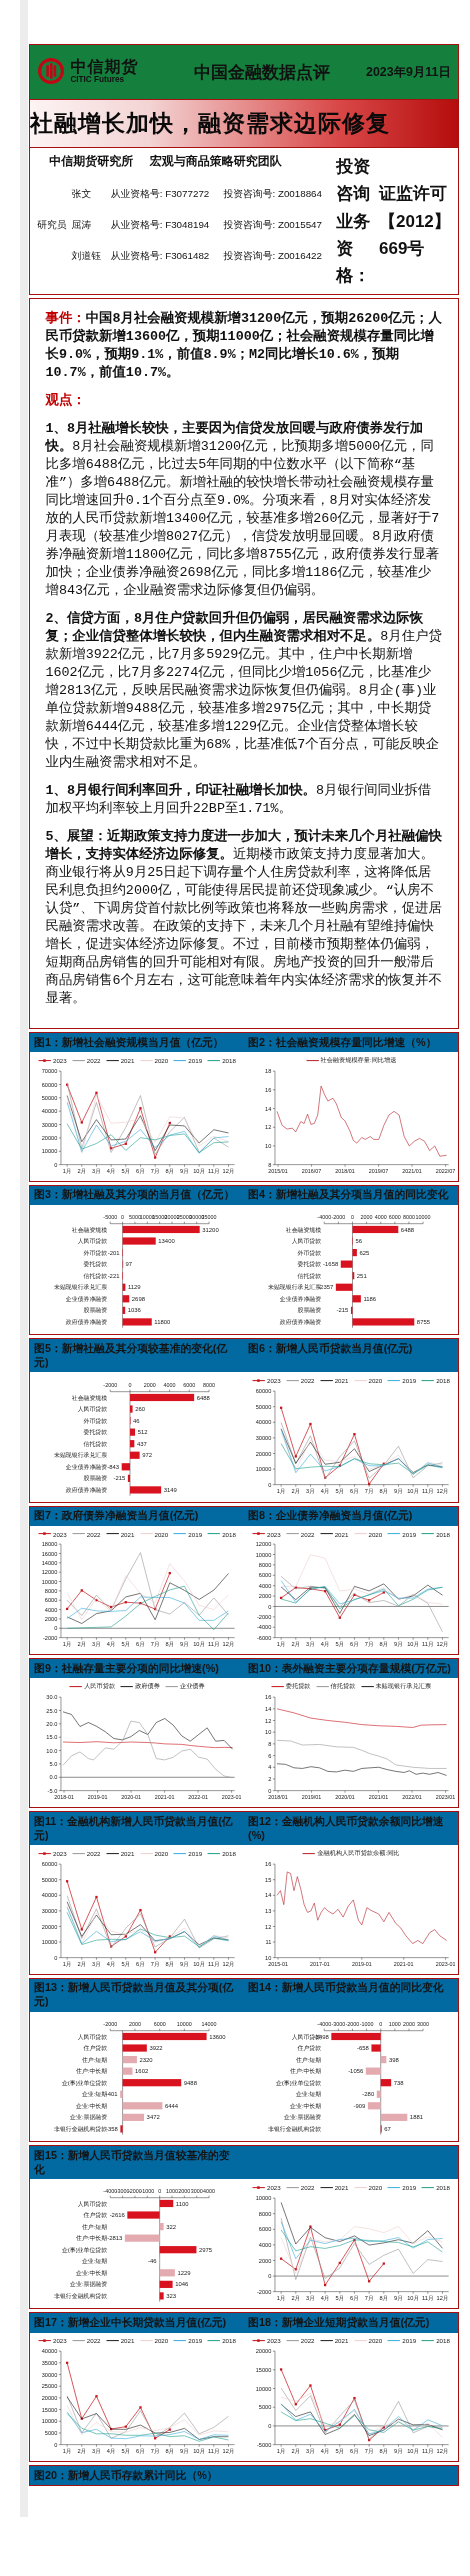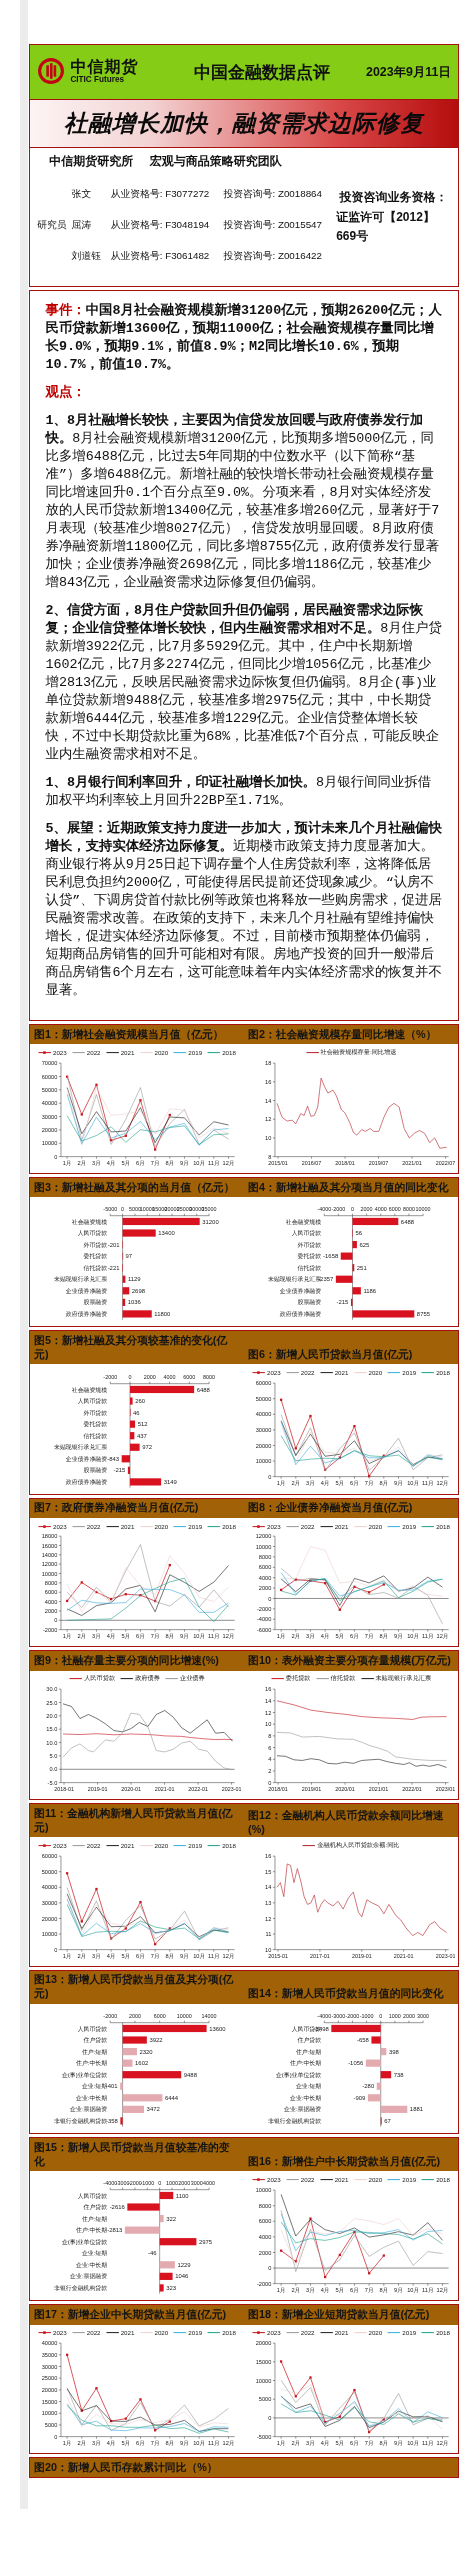--- a/index.html
+++ b/index.html
@@ -1,50 +1,50 @@
 <!DOCTYPE html>
 <html style="font-size:8.2px"><head>
 <meta charset="utf-8">
 <style>
   html,body{margin:0;padding:0;background:#fff;}
   body{width:470px;font-family:"Liberation Sans","DejaVu Sans",sans-serif;color:#111;position:relative;}
   .leftstrip{position:absolute;left:19.6px;top:0;width:8.2px;height:100%;background:#ececec;}
   .content{margin:44px 11.3px 31px 29px;width:430px;box-sizing:border-box;}
-  .box{border:1.5px solid #a80f0f;box-sizing:border-box;background:#84cc16;margin-top:24px;}
+  .box{border:1.5px solid #a80f0f;box-sizing:border-box;background:#15803d;margin-top:24px;}
   
   .hdr{display:flex;align-items:center;padding:4.1px 7.2px;height:56px;}
   .brand{display:flex;align-items:center;width:139px;}
   .brand-txt{margin-left:5.2px;line-height:1.05;}
   .brand-cn{font-size:16px;font-weight:bold;letter-spacing:1px;}
   .brand-en{font-size:8.2px;font-weight:bold;}
   .doc-title{flex:1;text-align:center;font-size:17px;font-weight:bold;}
   .doc-date{width:103px;text-align:right;font-size:12.4px;font-weight:bold;}
   
-  .banner{border:1.5px solid #a80f0f;border-top:none;height:47px;display:flex;align-items:center;justify-content:center;
-    background:linear-gradient(90deg,#fdf4f4 0%,#f3d3d3 28%,#d94848 72%,#b50d0d 100%);font-style:italic;}
+  .banner{border:1.5px solid #a80f0f;border-top:none;height:47px;display:flex;align-items:center;justify-content:flex-start;
+    background:linear-gradient(90deg,#fdf4f4 0%,#f3d3d3 28%,#d94848 72%,#b50d0d 100%);}
   .banner span{font-size:23px;font-weight:bold;color:#0a0a0a;letter-spacing:1px;}
   
   .info{border:1.5px solid #a80f0f;border-top:none;display:flex;padding:5.2px 7.2px;}
   .info-left{width:299px;}
   .info-title{font-size:12px;font-weight:bold;margin-bottom:4.1px;margin-left:12px;}
   .an-row{display:flex;font-size:9.8px;margin:18px 0;}
   .an-role{width:36px;}
   .an-name{width:41px;}
   .an-cert{width:118px;}
   .an-adv{width:118px;}
-  .info-right{flex:1;display:flex;flex-direction:column;justify-content:center;align-items:center;font-size:12px;font-weight:bold;line-height:1.6;}
+  .info-right{flex:1;display:flex;flex-direction:row;justify-content:center;align-items:center;font-size:17px;font-weight:bold;line-height:1.6;}
   
   .evt{border:1.5px solid #a80f0f;margin-top:3.1px;padding:10.3px 15.5px;font-size:13.4px;line-height:1.34;font-family:Liberation Mono, monospace;}
   .evt p{margin:0 0 10.3px 0;}
   .lead-red{color:#c00000;font-weight:bold;}
   .lead-b{font-weight:bold;}
   .evt .event-rest{font-weight:bold;}
   
   .fig-row{border:1px solid #a80f0f;border-top-width:1.5px;margin-top:3.1px;}
-  .band{display:flex;background:#a16207;align-items:flex-end;}
+  .band{display:flex;background:#0369a1;}
   .band-title{width:50%;padding:2.6px 4.1px;font-size:10.8px;font-weight:bold;color:#141414;box-sizing:border-box;}
   .fig-body{display:flex;}
   .fig-cell{width:50%;box-sizing:border-box;padding:2.1px 2.1px 1px 2.1px;}
   .legend{display:flex;justify-content:center;align-items:center;flex-wrap:wrap;gap:2.1px 5.2px;min-height:10.3px;font-size:6.2px;color:#222;padding:1px 0;}
   .legend .li{display:flex;align-items:center;gap:1.5px;}
   svg text{font-family:"Liberation Sans","DejaVu Sans",sans-serif;}
 </style>
 </head>
 <body>
 
@@ -1068,21 +1068,20 @@
               <text x="318.30742857142855" y="204.33333333333331" text-anchor="start" font-size="11.5" fill="#222">1881</text>
               <text x="146" y="226.77777777777777" text-anchor="end" font-size="11.5" fill="#222">非银行金融机构贷款</text>
               <rect x="261.7142857142857" y="215.77777777777777" width="1.8377142857142985" height="14" fill="#d9121f"></rect>
               <text x="268.552" y="226.77777777777777" text-anchor="start" font-size="11.5" fill="#222">67</text>
             </svg></div>
         </div>
       </div>
       <div class="fig-row">
         <div class="band">
           <div class="band-title">图15：新增人民币贷款当月值较基准的变化</div>
-          <div class="band-title">图16：新增住户中长期贷款当月值(亿元)</div>
         </div>
         <div class="fig-body">
           <div class="fig-cell"><svg width="209" height="124" viewBox="0 0 406 240">
               <line x1="152" y1="32" x2="344" y2="32" stroke="#333" stroke-width="1"></line>
               <line x1="152" y1="28" x2="152" y2="32" stroke="#333" stroke-width="1"></line>
               <text x="152" y="23" text-anchor="middle" font-size="10.5" fill="#222">-4000</text>
               <line x1="176" y1="28" x2="176" y2="32" stroke="#333" stroke-width="1"></line>
               <text x="176" y="23" text-anchor="middle" font-size="10.5" fill="#222">-3000</text>
               <line x1="200" y1="28" x2="200" y2="32" stroke="#333" stroke-width="1"></line>
               <text x="200" y="23" text-anchor="middle" font-size="10.5" fill="#222">-2000</text>

